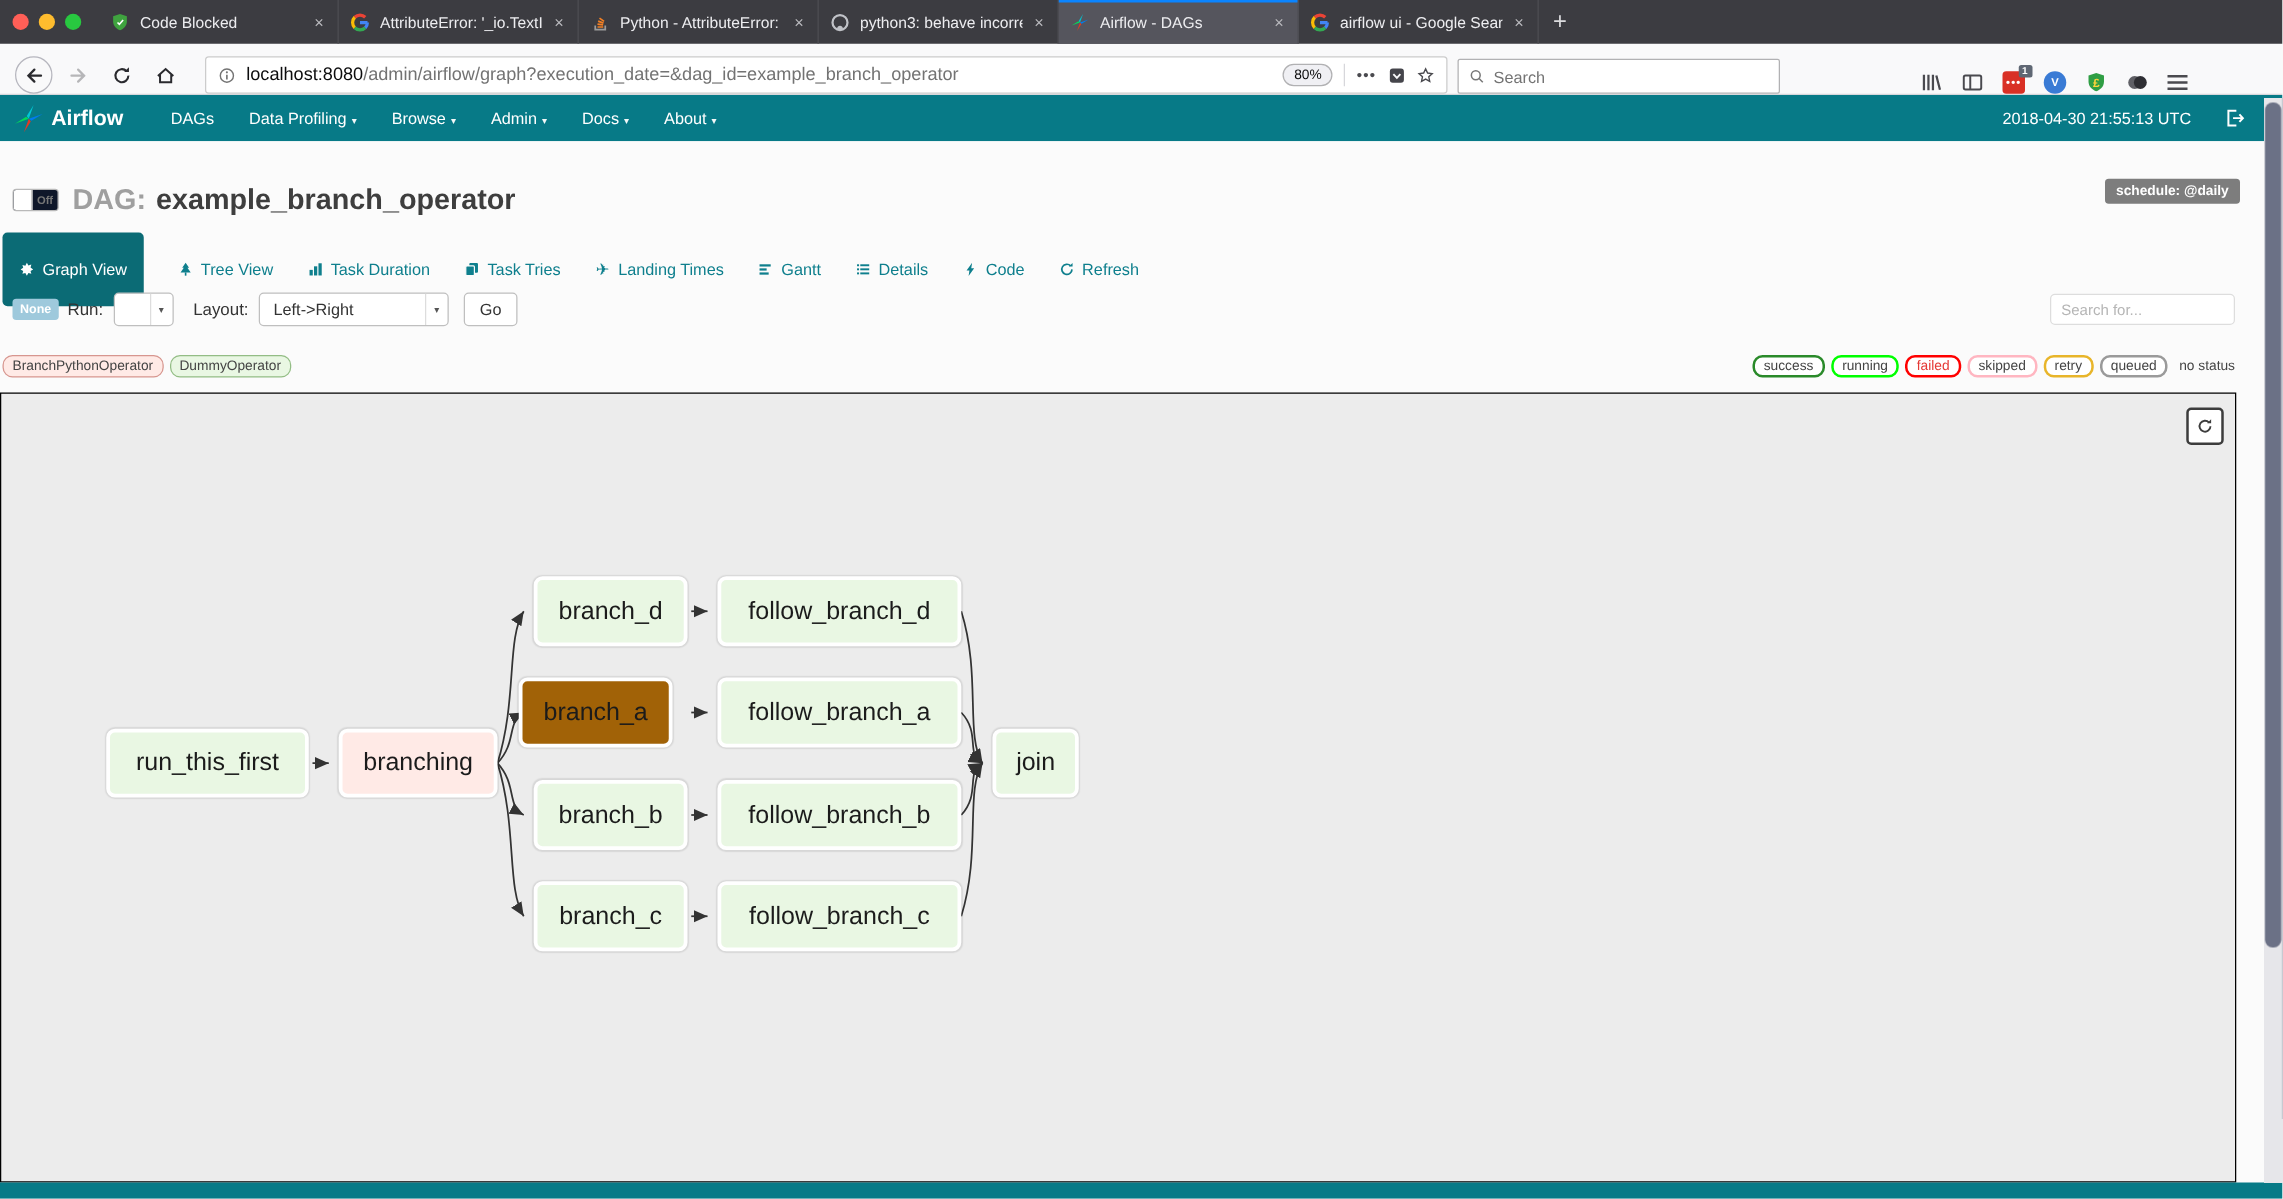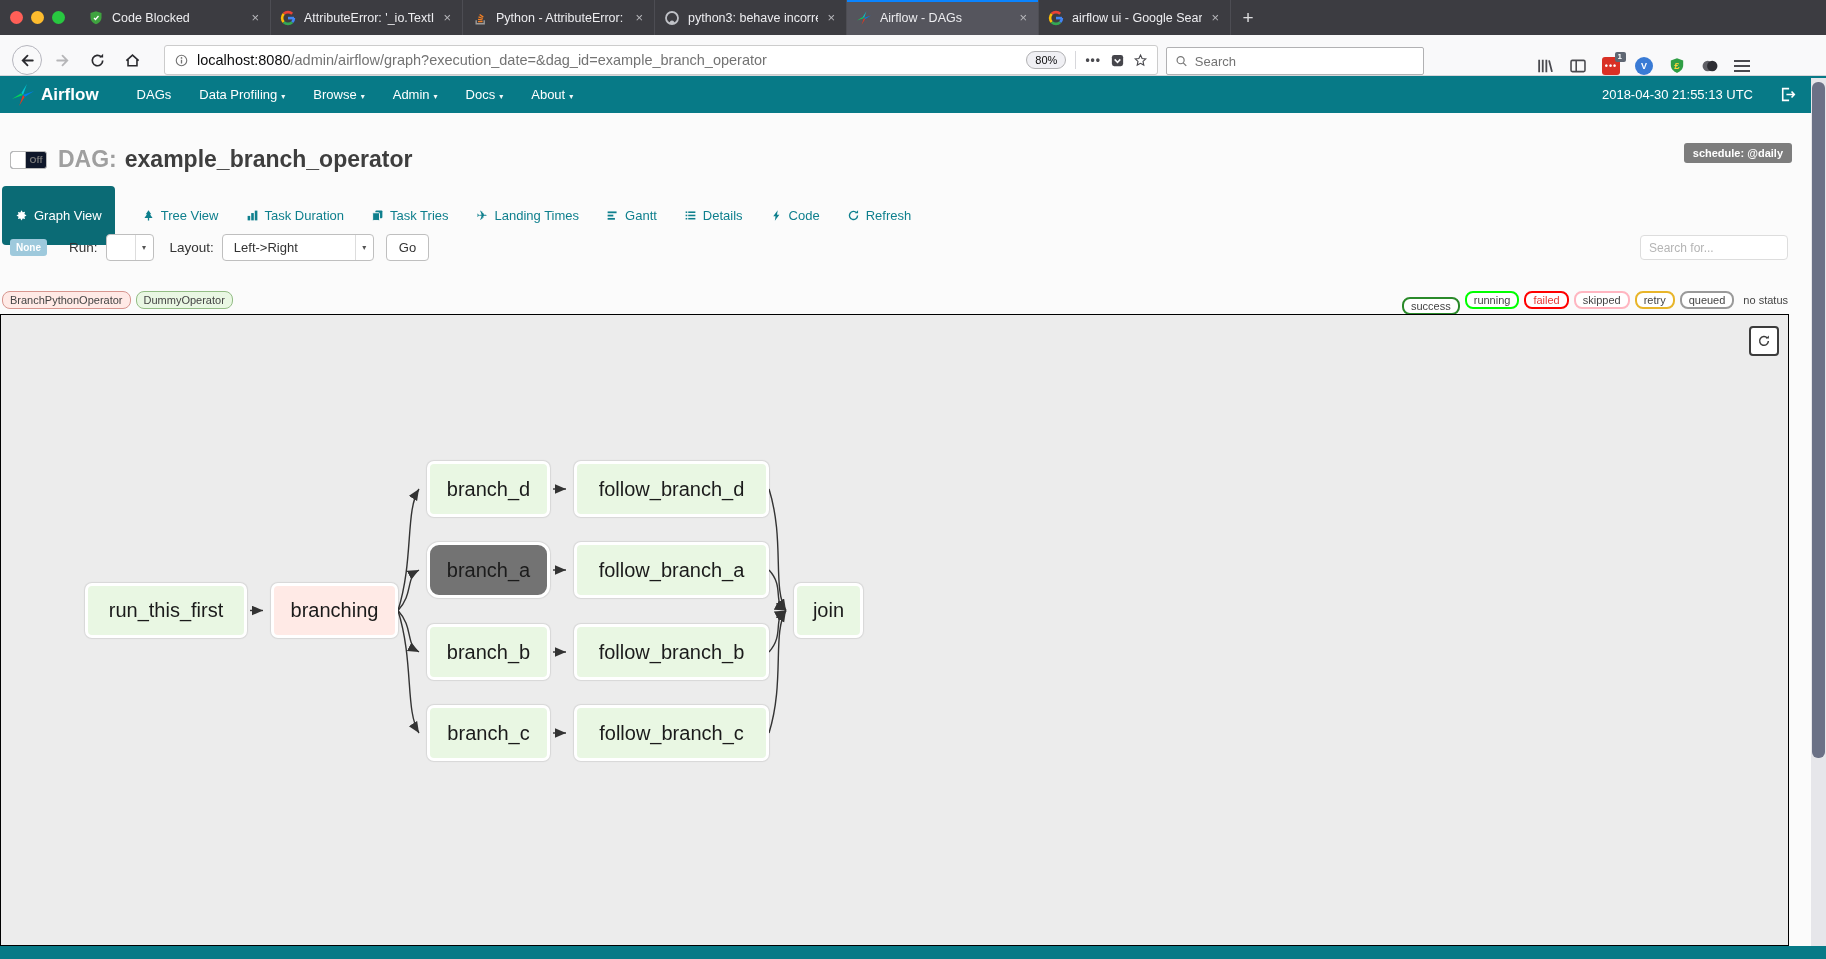--- a/index.html
+++ b/index.html
@@ -67,21 +67,21 @@
   .dagname{margin-left:8px;font-size:23px;font-weight:600;color:#3e3e3e}
   .schedule{position:absolute;top:30px;right:34px;background:#7d7d7d;color:#fff;font-size:11px;font-weight:bold;padding:4px 9px;border-radius:3px}
 
   .viewtabs{position:absolute;top:73px;left:2px;display:flex;align-items:center;gap:27px;font-size:13px}
   .view{color:#0e7f8d;display:flex;align-items:center;gap:6px;cursor:pointer}
   .view .ic{width:13px;height:13px;color:#0e7f8d;font-size:13px}
   .viewactive{background:#0b6b75;color:#fff;padding:22px 13px;border-radius:4px}
   .viewactive .ic{color:#fff}
 
   .controls{position:absolute;top:121px;left:10px;display:flex;align-items:center;font-size:13.5px;color:#333}
-  .nonebadge{background:#9ec9dc;color:#fff;font-size:10px;font-weight:bold;padding:3px 6px;border-radius:3px;margin-right:22px}
+  .nonebadge{background:#9ec9dc;color:#fff;font-size:10px;font-weight:bold;padding:3px 6px;border-radius:3px;margin-right:7px}
   .clbl{margin-right:8px}
   .sel{height:27px;background:#fff;border:1px solid #bfbfbf;border-radius:4px;display:flex;align-items:center;cursor:pointer}
   .selval{padding:0 11px;font-size:13px;color:#333;flex:1;white-space:nowrap}
   .selcaret{width:18px;border-left:1px solid #ddd;align-self:stretch;display:flex;align-items:center;justify-content:center;color:#555;font-size:8px}
   .selrun{width:48px;margin-right:16px}
   .sellayout{width:152px;margin-right:12px}
   .gobtn{height:27px;padding:0 12px;background:#fff;border:1px solid #bfbfbf;border-radius:4px;font-size:13px;color:#333;cursor:pointer;font-family:"Liberation Sans",sans-serif}
   .searchfor{position:absolute;top:122px;right:38px;width:148px;height:25px;border:1px solid #ddd;border-radius:4px;padding:0 8px;font-size:12px;color:#555;background:#fff;outline:0;font-family:"Liberation Sans",sans-serif}
   .searchfor::placeholder{color:#b5b5b5}
 
@@ -435,21 +435,21 @@
     <button class="gobtn">Go</button>
   </div>
   <input class="searchfor" placeholder="Search for..." style="">
 
   <div class="legend">
     <div class="ops" id="ops">
         <span class="opb" style="background: rgb(255, 234, 230); border-color: rgb(215, 150, 143);">BranchPythonOperator</span>
         <span class="opb" style="background: rgb(233, 247, 227); border-color: rgb(147, 189, 133);">DummyOperator</span>
       </div>
     <div class="sts" id="sts">
-        <span class="stb" style="border-color: rgb(42, 138, 42); color: rgb(68, 68, 68); margin-top: 13px;">success</span>
+        <span class="stb" style="border-color: rgb(42, 138, 42); color: rgb(68, 68, 68);">success</span>
         <span class="stb" style="border-color: rgb(0, 255, 0); color: rgb(68, 68, 68);">running</span>
         <span class="stb" style="border-color: rgb(255, 0, 0); color: rgb(229, 57, 53);">failed</span>
         <span class="stb" style="border-color: rgb(255, 182, 193); color: rgb(68, 68, 68);">skipped</span>
         <span class="stb" style="border-color: rgb(232, 181, 42); color: rgb(68, 68, 68);">retry</span>
         <span class="stb" style="border-color: rgb(154, 154, 154); color: rgb(68, 68, 68);">queued</span>
         <span class="nostat">no status</span>
       </div>
   </div>
 
   <div class="graphbox">
@@ -473,21 +473,21 @@
           <path d="M768 255C784 272.01,771 288.21,785 295.5" fill="none" stroke="#333333" stroke-width="1.4" marker-end="url(#arw)"></path>
           <path d="M768 337C784 319.57,771 302.97,785 295.5" fill="none" stroke="#333333" stroke-width="1.4" marker-end="url(#arw)"></path>
           <path d="M768 418C784 366.55,771 317.55,785 295.5" fill="none" stroke="#333333" stroke-width="1.4" marker-end="url(#arw)"></path>
         </g>
     </svg>
     <div id="nodes">
         <div class="node" style="left: 84px; top: 268px; width: 162px; height: 55px; background: rgb(233, 247, 227);">run_this_first</div>
         <div class="node" style="left: 270px; top: 268px; width: 127px; height: 55px; background: rgb(255, 234, 230);">branching</div>
         <div class="node" style="left: 426px; top: 146px; width: 123px; height: 56px; background: rgb(233, 247, 227);">branch_d</div>
         <div class="node" style="left: 573px; top: 146px; width: 195px; height: 56px; background: rgb(233, 247, 227);">follow_branch_d</div>
-        <div class="node" style="left: 426px; top: 227px; width: 123px; height: 56px; background: #737373; border-radius: 12px;">branch_a</div>
+        <div class="node" style="left: 414px; top: 227px; width: 123px; height: 56px; background: #a16207;">branch_a</div>
         <div class="node" style="left: 573px; top: 227px; width: 195px; height: 56px; background: rgb(233, 247, 227);">follow_branch_a</div>
         <div class="node" style="left: 426px; top: 309px; width: 123px; height: 56px; background: rgb(233, 247, 227);">branch_b</div>
         <div class="node" style="left: 573px; top: 309px; width: 195px; height: 56px; background: rgb(233, 247, 227);">follow_branch_b</div>
         <div class="node" style="left: 426px; top: 390px; width: 123px; height: 56px; background: rgb(233, 247, 227);">branch_c</div>
         <div class="node" style="left: 573px; top: 390px; width: 195px; height: 56px; background: rgb(233, 247, 227);">follow_branch_c</div>
         <div class="node" style="left: 793px; top: 268px; width: 69px; height: 55px; background: rgb(233, 247, 227);">join</div>
       </div>
     <div class="grefresh">
         <span class="ic" id="i-grefresh">
           <svg viewBox="0 0 16 16">

